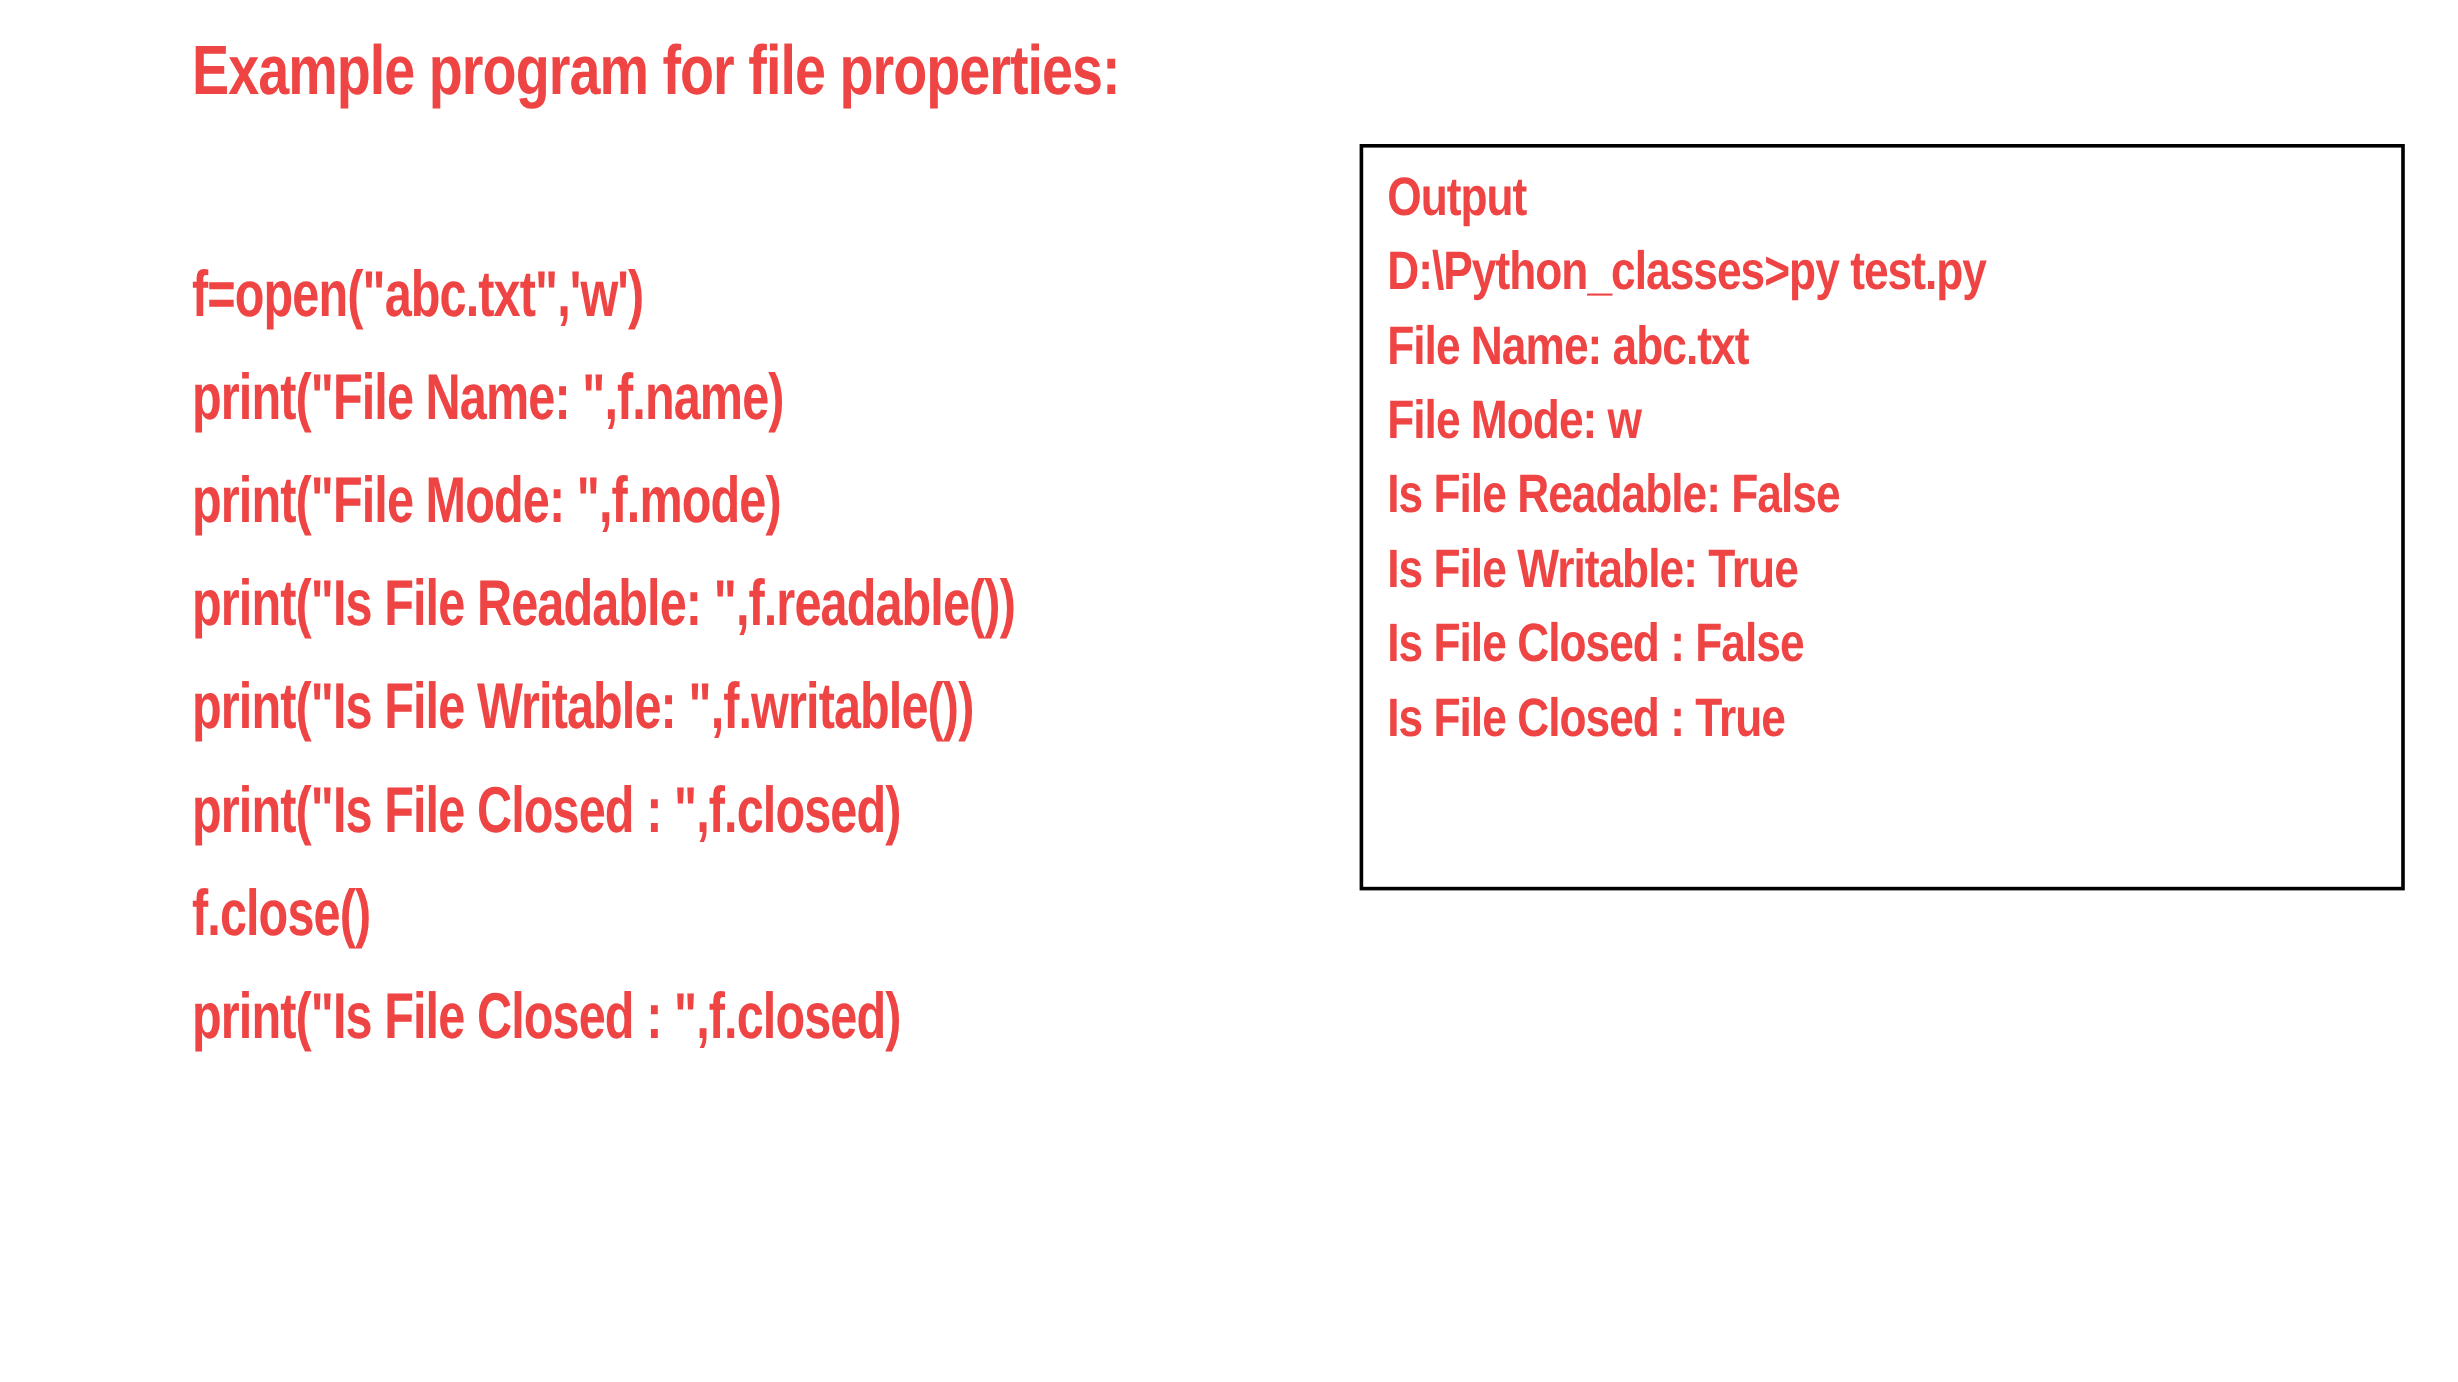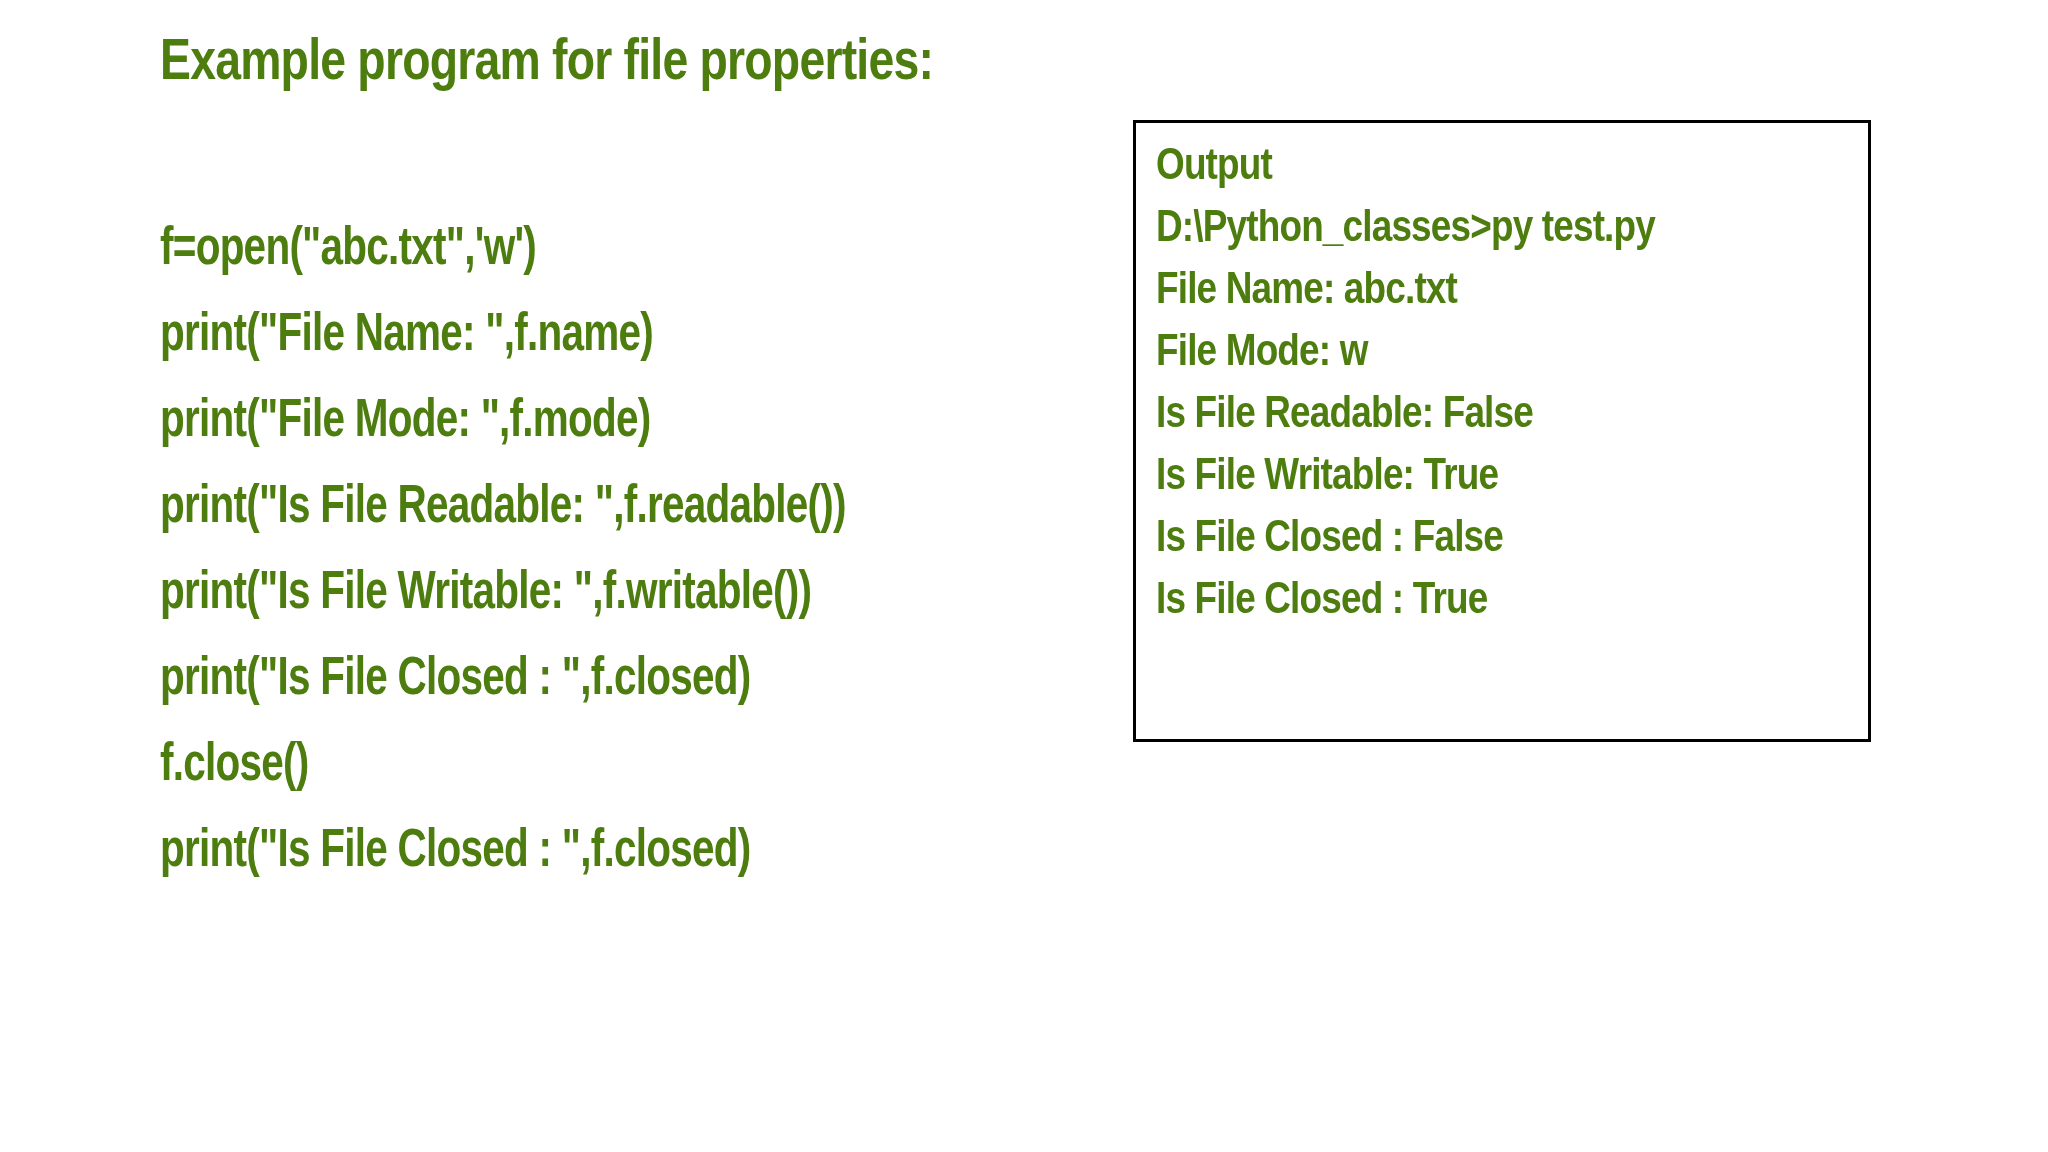--- a/index.html
+++ b/index.html
@@ -8,21 +8,21 @@
     background: #ffffff;
   }
   .viewport {
     position: relative;
     width: 2048px;
     height: 1152px;
     background: #ffffff;
     overflow: hidden;
     font-family: "Liberation Sans", sans-serif;
     font-weight: 700;
-    color: #4d7c0f;
+    color: #ef4444;
   }
   .title {
     position: absolute;
     left: 160px;
     top: 26px;
     margin: 0;
     font-size: 58px;
     line-height: 66px;
     white-space: pre;
     transform: scaleX(0.80);
@@ -40,21 +40,21 @@
     height: 86px;
     white-space: pre;
     transform: scaleX(0.75);
     transform-origin: 0 50%;
     letter-spacing: -1px;
   }
   .output-box {
     position: absolute;
     left: 1133px;
     top: 120px;
-    width: 738px;
+    width: 871px;
     height: 622px;
     border: 3px solid #000000;
     box-sizing: border-box;
     background: #ffffff;
     padding: 10px 0 0 20px;
   }
   .out-line {
     font-size: 45px;
     line-height: 62px;
     height: 62px;

